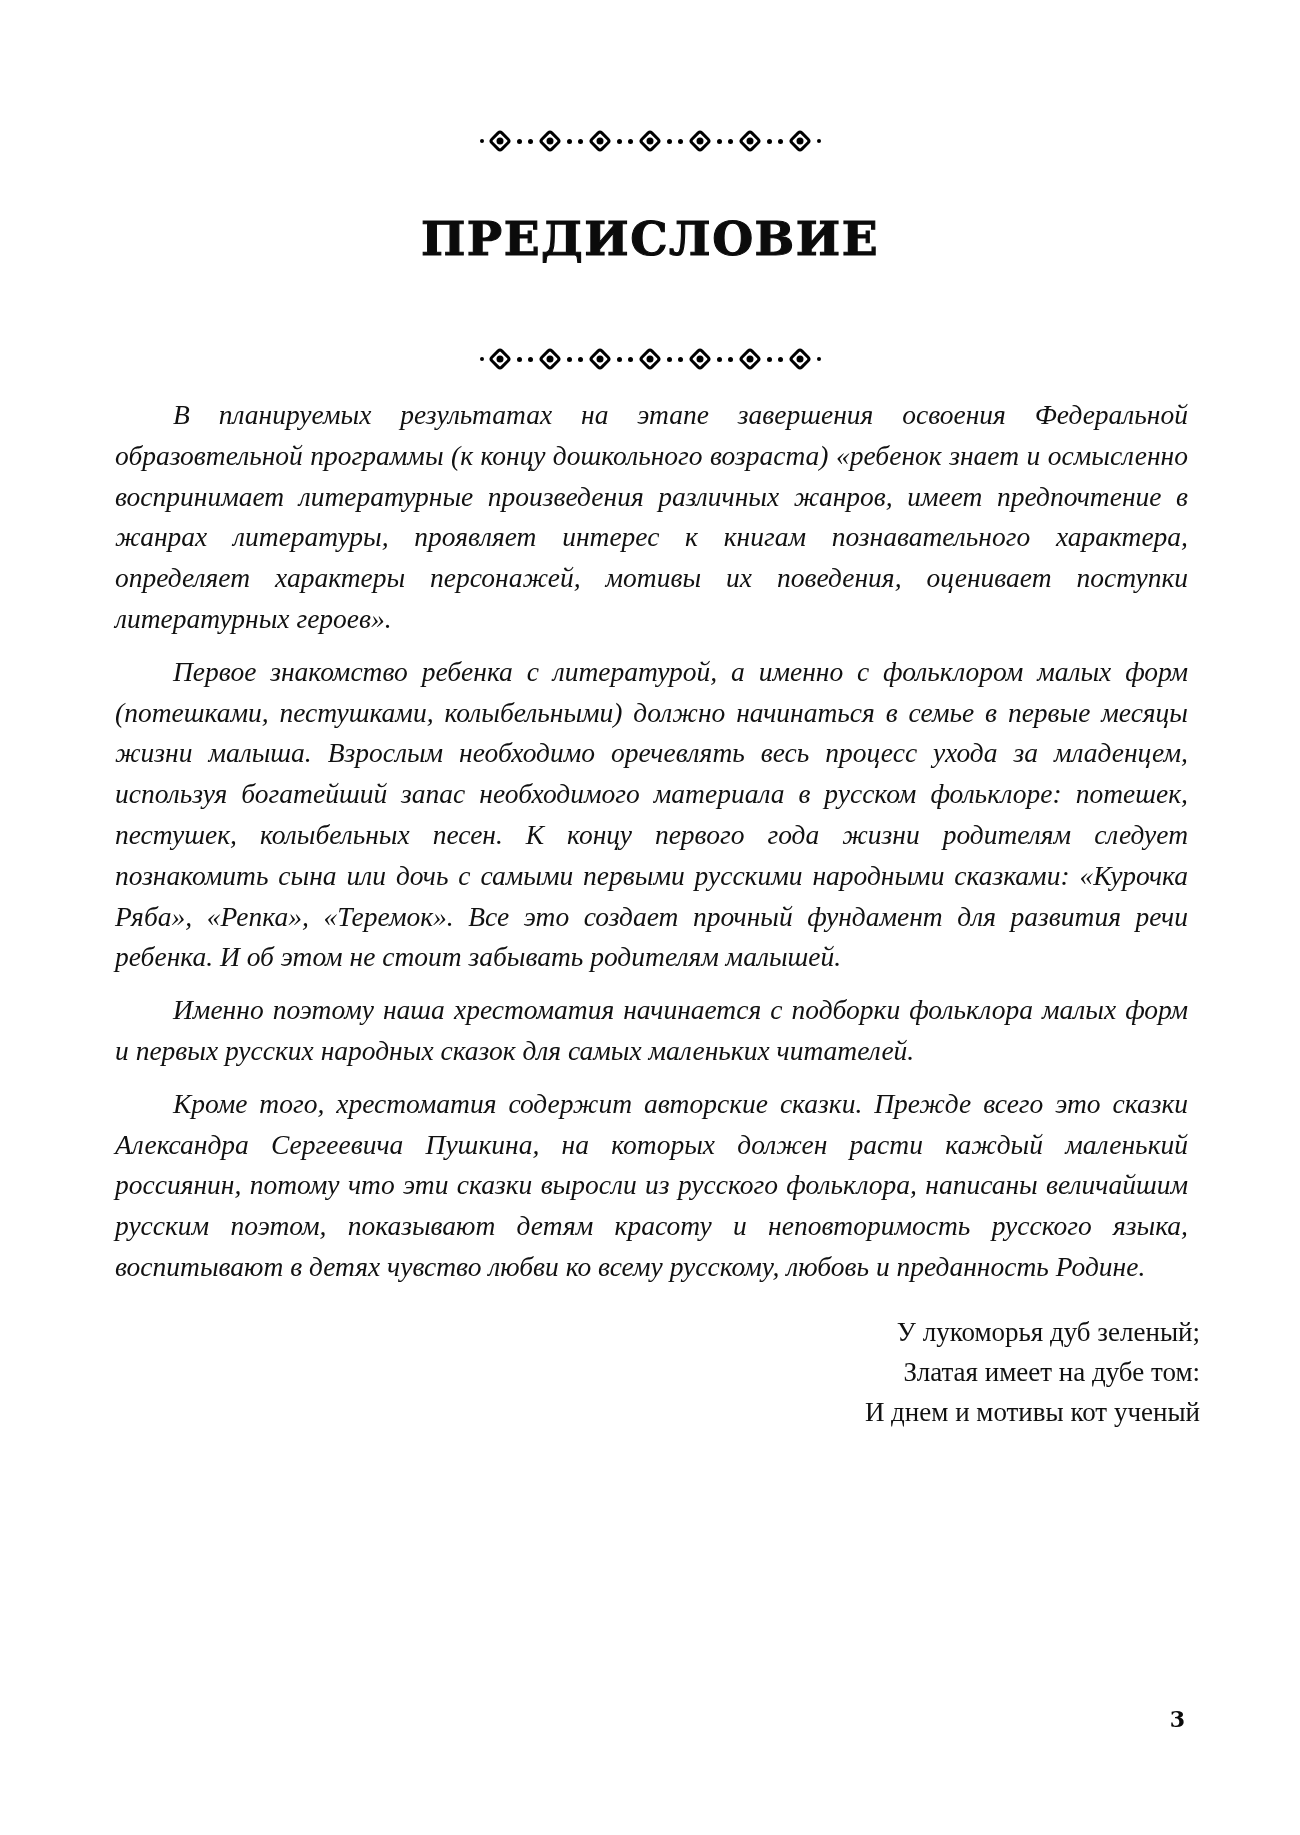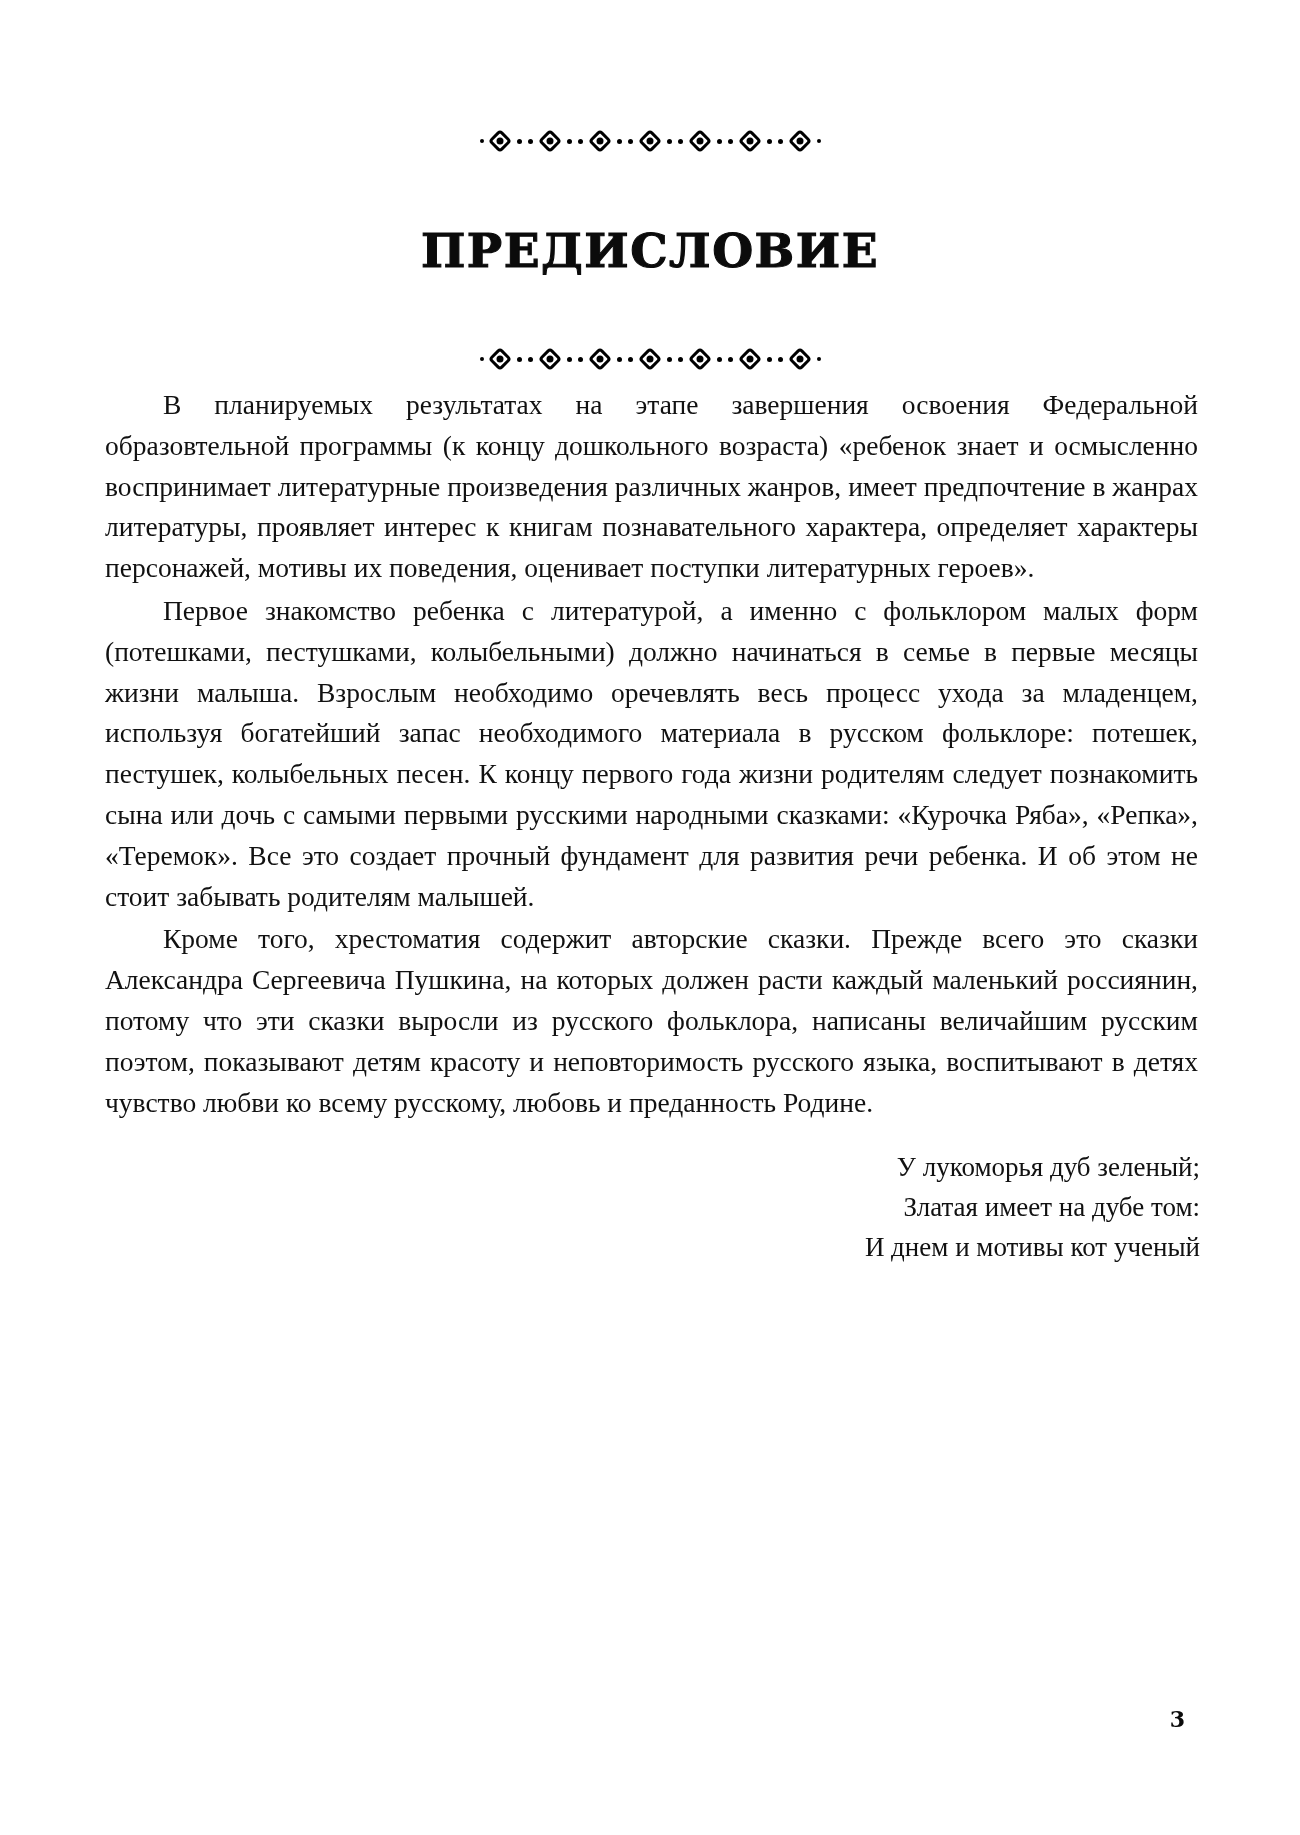--- a/index.html
+++ b/index.html
@@ -80,45 +80,46 @@
     transform: translate(-50%,-50%);
     background: #000;
     border-radius: 50%;
   }
 
   
   .title {
     position: absolute;
     left: 0;
     right: 0;
-    top: 192px;
+    top: 180px;
     text-align: center;
     font-family: "DejaVu Serif", "Liberation Serif", serif;
     font-weight: 700;
     font-size: 47px;
     letter-spacing: 1.5px;
     color: #0b0b0b;
     -webkit-text-stroke: 1.1px #0b0b0b;
   }
 
   
   .content {
     position: absolute;
     left: 103px;
     top: 383px;
     width: 1097px;
   }
   .para {
-    margin: 2px;
+    margin: 12px;
     text-align: justify;
     text-justify: inter-word;
     text-indent: 58px;
     font-size: 27.5px;
     line-height: 40.8px;
     hyphens: manual;
+    font-style: italic;
   }
 
   
   .verse {
     margin: 24px 0 0 0;
     padding-left: 288px;
     text-align: right;
   }
   .verse-line {
     font-size: 27px;
@@ -230,20 +231,21 @@
     <span class="orn-diamond">
         <span class="outer"></span>
         <span class="inner"></span>
       </span>
     <span class="orn-dot small"></span>
   </div>
 
   <div class="content">
     <p class="para">В планируемых результатах на этапе завершения освоения Федеральной образовтельной программы (к концу дошкольного возраста) «ребенок знает и осмысленно воспринимает литературные произведения различных жанров, имеет предпочтение в жанрах литературы, проявляет интерес к книгам познавательного характера, определяет характеры персонажей, мотивы их поведения, оценивает поступки литературных героев».</p>
     <p class="para">Первое знакомство ребенка с литературой, а именно с фольклором малых форм (потешками, пестушками, колыбельными) должно начинаться в семье в первые месяцы жизни малыша. Взрослым необходимо оречевлять весь процесс ухода за младенцем, используя богатейший запас необходимого материала в русском фольклоре: потешек, пестушек, колыбельных песен. К концу первого года жизни родителям следует познакомить сына или дочь с самыми первыми русскими народными сказками: «Курочка Ряба», «Репка», «Теремок». Все это создает прочный фундамент для развития речи ребенка. И об этом не стоит забывать родителям малышей.</p>
+    <p class="para">Именно поэтому наша хрестоматия начинается с подборки фольклора малых форм и первых русских народных сказок для самых маленьких читателей.</p>
     <p class="para">Кроме того, хрестоматия содержит авторские сказки. Прежде всего это сказки Александра Сергеевича Пушкина, на которых должен расти каждый маленький россиянин, потому что эти сказки выросли из русского фольклора, написаны величайшим русским поэтом, показывают детям красоту и неповторимость русского языка, воспитывают в детях чувство любви ко всему русскому, любовь и преданность Родине.</p>
 
     <div class="verse">
       <div class="verse-line">У лукоморья дуб зеленый;</div>
       <div class="verse-line">Златая имеет на дубе том:</div>
       <div class="verse-line">И днем и мотивы кот ученый</div>
     </div>
   </div>
 
   <div class="page-number">3</div>

